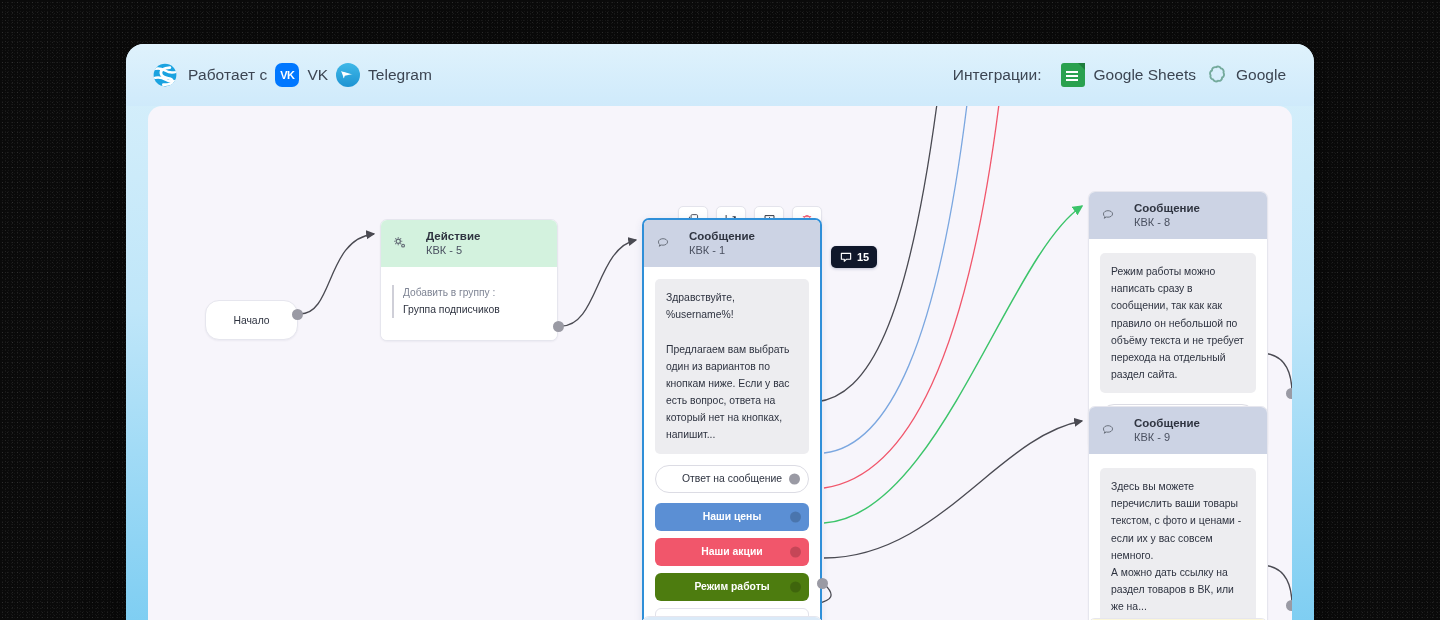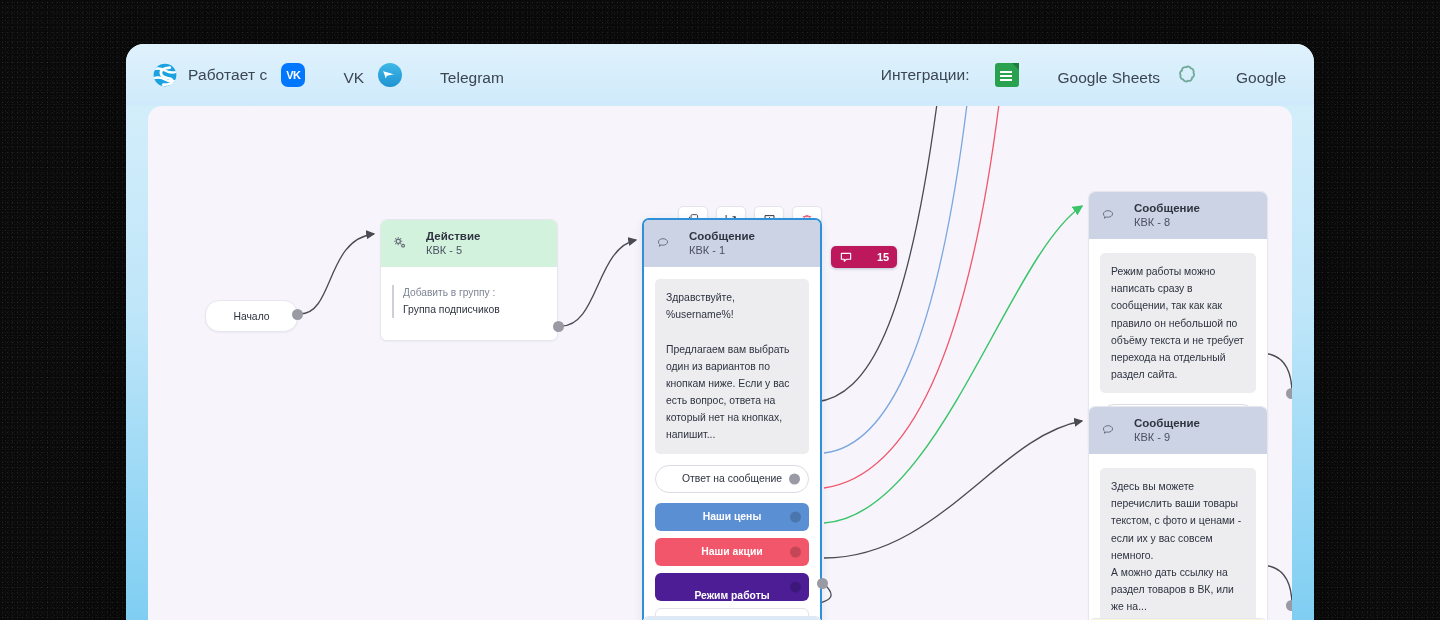--- a/index.html
+++ b/index.html
@@ -48,21 +48,21 @@
 
   .brand-logo {
     width: 26px; height: 26px; margin-right: 10px;
     flex: 0 0 26px;
   }
   .hdr-text {
     font-size: 15.5px; color: #3c4552; letter-spacing: .1px;
     white-space: nowrap;
   }
   .hdr-label { font-size: 15.5px; color: #3c4552; margin-right: 12px; white-space: nowrap; }
-  .chip { display: flex; align-items: flex-end; margin-left: 14px; gap: 30px; }
+  .chip { display: flex; align-items: center; margin-left: 8px; }
   .chip .ic { width: 24px; height: 24px; flex: 0 0 24px; margin-right: 8px; }
   .chip .nm { font-size: 15.5px; color: #3c4552; white-space: nowrap; }
 
   .vk-ic {
     width: 24px; height: 24px; border-radius: 7px;
     background: #0077FF; color:#fff;
     font-size: 11px; font-weight: bold; line-height: 24px; text-align: center;
     letter-spacing: -0.5px;
   }
   .tg-ic {
@@ -142,21 +142,21 @@
     display: flex; align-items: center; justify-content: center;
     font-size: 10.4px; color: #2e3340; background:#fff;
   }
   .reply-btn .dot {
     position: absolute; right: 8px; top: 50%; transform: translateY(-50%);
     width: 11px; height: 11px; border-radius: 50%; background: #9a9aa4;
   }
 
   
   #node-start {
-    left: 57px; top: 194px; width: 93px; height: 32px;
+    left: 57px; top: 194px; width: 93px; height: 40px;
     background: #fff; border: 1px solid #e6e6ee; border-radius: 14px;
     display: flex; align-items: center; justify-content: center;
     font-size: 10.4px; color: #2e3340;
     box-shadow: 0 1px 2px rgba(20,20,50,.05);
   }
 
   
   #node-action { left: 232px; top: 113px; width: 178px; }
   #node-action .card-head { background: #d3f2de; }
   .kv {
@@ -182,42 +182,42 @@
     display: flex; align-items: center; justify-content: center;
     font-size: 10.4px; font-weight: 600;
   }
   .flowbtn .dot {
     position: absolute; right: 8px; top: 50%; transform: translateY(-50%);
     width: 11px; height: 11px; border-radius: 50%;
     background: rgba(0,0,0,.18);
   }
   .btn-blue  { background:#5b8fd4; color:#fff; }
   .btn-red   { background:#f1566b; color:#fff; }
-  .btn-green { background:#4c1d95; color:#fff;align-items:flex-end; }
+  .btn-green { background:#4d7c0f; color:#fff; }
   .btn-plain { background:#fff; border:1px solid #e2e2ea; color:#2e3340; font-weight:400; }
   .btn-plain .dot { background:#dddde4; }
 
   
   #node-toolbar {
     position:absolute; left: 530px; top: 100px;
     display: flex; gap: 8px;
   }
   .tbtn {
     width: 30px; height: 26px; border-radius: 5px;
     background:#fff; border:1px solid #e4e4ec;
     display:flex; align-items:center; justify-content:center;
     box-shadow: 0 1px 2px rgba(20,20,50,.06);
   }
 
   
   #badge-comments {
     position:absolute; left: 683px; top: 140px;
     height: 22px; padding: 8px 8px; border-radius: 5px;
-    background:#be185d; color:#fff;
-    display:flex; align-items:center; gap: 24px;
+    background:#0f172a; color:#fff;
+    display:flex; align-items:center; gap: 4px;
     font-size: 11px; font-weight: 600;
     box-shadow: 0 1px 3px rgba(20,40,90,.25);
   }
 
   
   #note-1 {
     left: 314px; top: 284px; width: 178px; height: 160px;
     background: #fbf6d8; border: 1px solid #e8e2bf; border-radius: 5px;
     padding: 24px 21px;
     font-size: 10.6px; color: #2e3340; line-height: 1.72;

